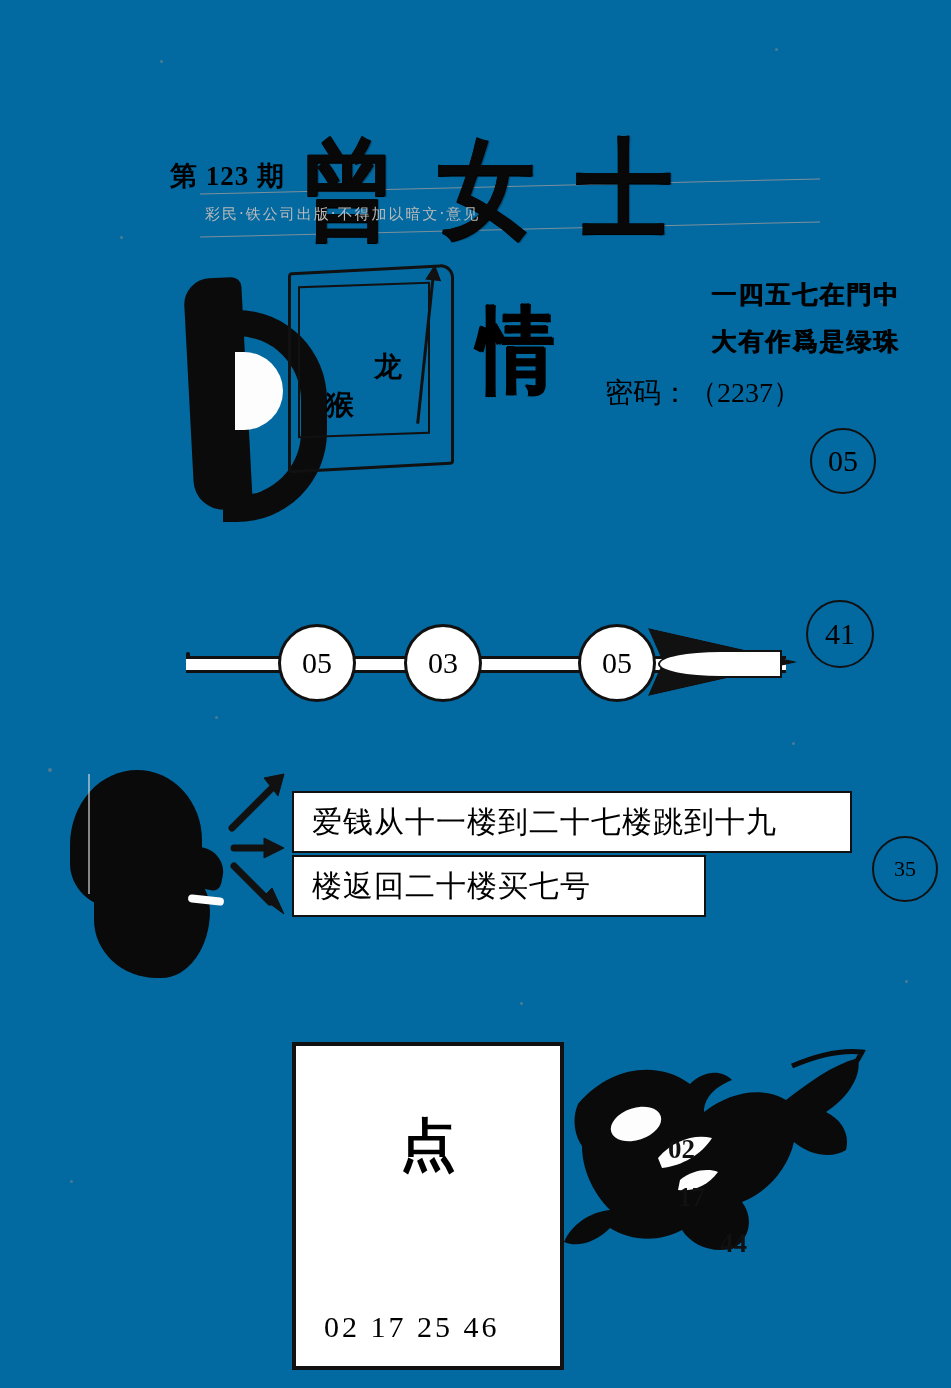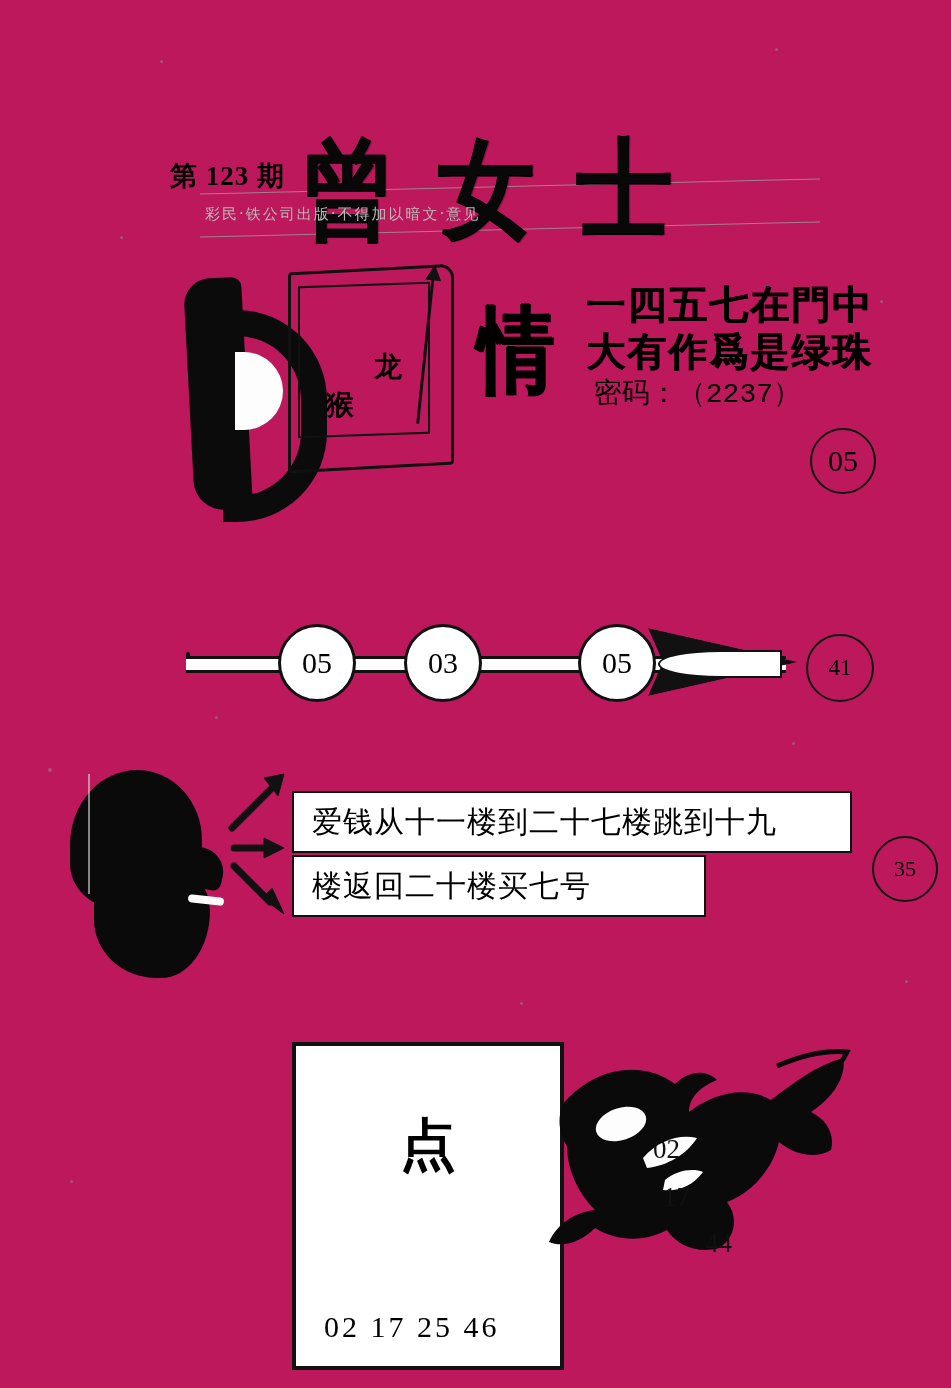--- a/index.html
+++ b/index.html
@@ -9,21 +9,21 @@
   }
   body {
     font-family: "Liberation Serif", "DejaVu Serif", serif;
     color: #000000;
   }
   #page {
     position: relative;
     width: 951px;
     height: 1388px;
     margin: 0 auto;
-    background: #be185d;
+    background: #0369a1;
     overflow: hidden;
   }
 
   
   .fleck {
     position: absolute;
     background: #8a8a8a;
     border-radius: 50%;
     opacity: .55;
   }
@@ -174,59 +174,59 @@
     top: 288px;
     font-size: 82px;
     font-weight: bold;
     font-family: "DejaVu Serif", serif;
     transform: scaleY(1.15) scaleX(.92);
     transform-origin: left top;
     text-shadow: 2px 1px 0 #000, -1px 1px 0 #000;
   }
   .couplet {
     position: absolute;
-    right: 78px;
-    font-size: 39px;
+    right: 51px;
+    font-size: 25px;
     font-weight: bold;
     font-family: "DejaVu Serif", serif;
     letter-spacing: 2px;
     white-space: nowrap;
     text-shadow: 1px 0 0 #000;
   }
   .couplet.l1 { top: 278px; }
   .couplet.l2 { top: 325px; }
   .password {
     position: absolute;
     right: 150px;
     top: 374px;
     font-size: 28px;
-    font-family: Liberation Mono, monospace;
+    font-family: Liberation Serif, serif;
     white-space: nowrap;
   }
 
   
   .circle-num {
     position: absolute;
     border: 2.5px solid #111;
     border-radius: 50%;
     display: flex;
     align-items: center;
     justify-content: center;
     font-family: "Liberation Serif", serif;
     background: transparent;
   }
   .circle-num.c05 {
     left: 810px; top: 428px;
     width: 62px; height: 62px;
     font-size: 30px;
   }
   .circle-num.c41 {
-    left: 806px; top: 634px;
+    left: 806px; top: 600px;
     width: 64px; height: 64px;
-    font-size: 23px;
+    font-size: 30px;
     font-family: Liberation Serif, serif;
   }
   .circle-num.c35 {
     left: 872px; top: 836px;
     width: 62px; height: 62px;
     font-size: 22px;
   }
 
   
   .spear {
@@ -409,24 +409,25 @@
     left: 28px;
     bottom: 22px;
     font-size: 30px;
     font-family: "Liberation Serif", serif;
     letter-spacing: 3px;
   }
 
   
   .bird {
     position: absolute;
-    left: 547px;
+    left: 562px;
     top: 1042px;
     width: 312px;
     height: 268px;
+    font-weight: bold;
   }
   .bird .bnum {
     position: absolute;
     font-size: 27px;
     font-family: "Liberation Serif", serif;
     color: #111;
     z-index: 4;
   }
   .bird .bnum.n1 { left: 106px; top: 92px; }
   .bird .bnum.n2 { left: 116px; top: 140px; }

